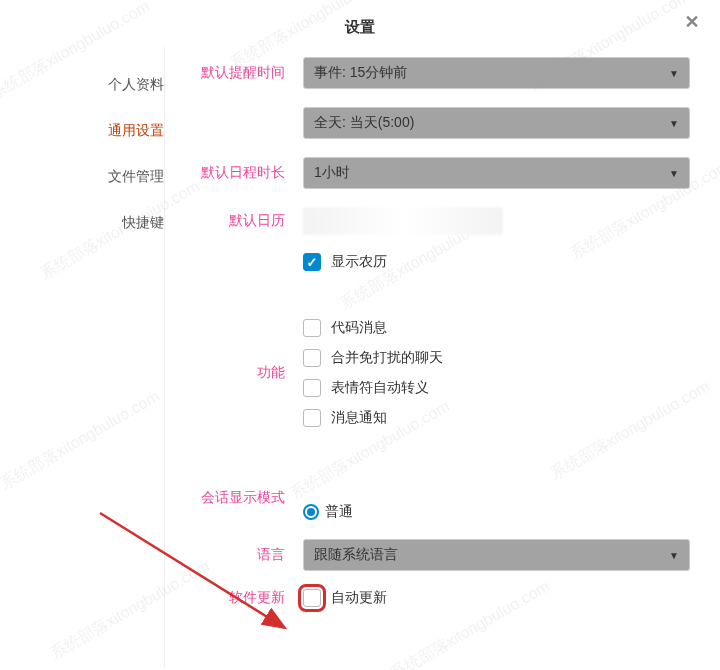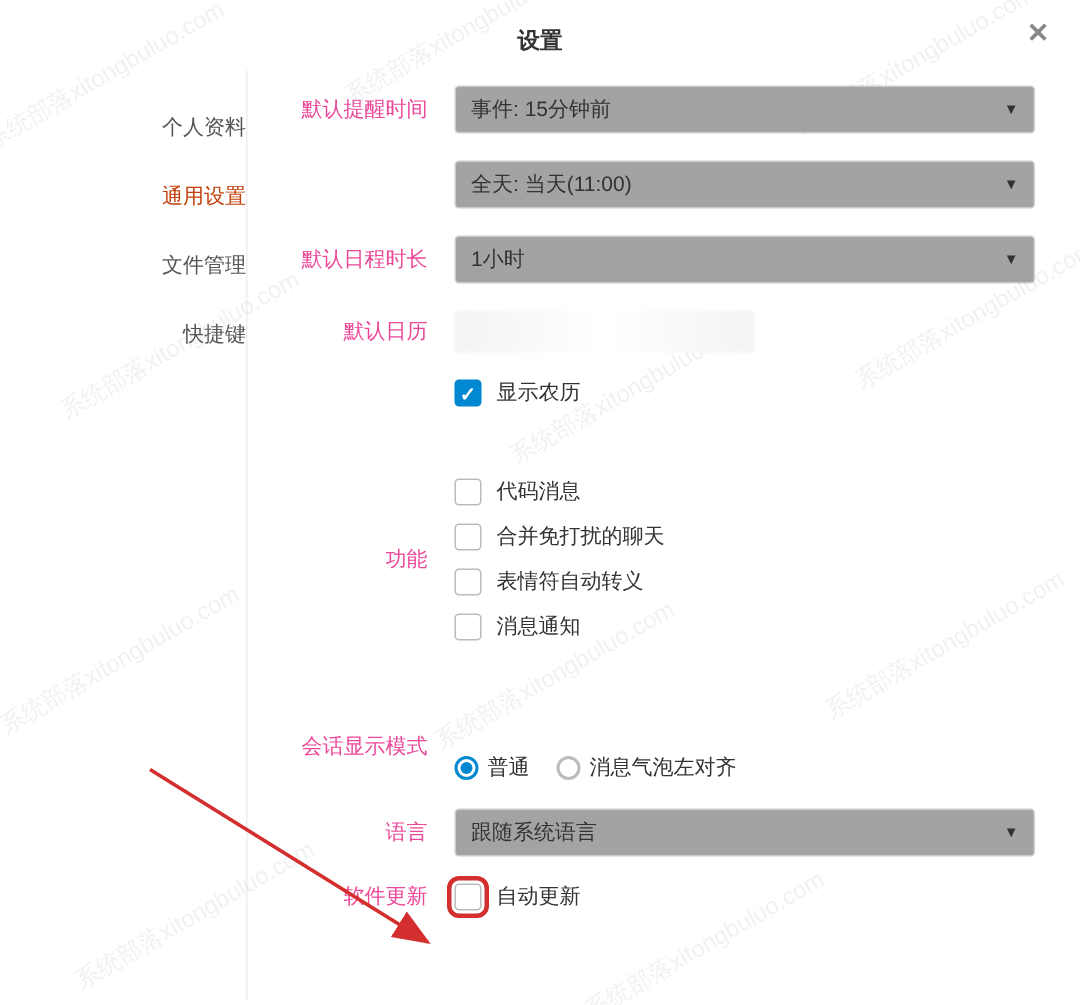--- a/index.html
+++ b/index.html
@@ -211,21 +211,21 @@
         <div class="select">
           <span>事件: 15分钟前</span>
           <span class="arrow">▼</span>
         </div>
       </div>
     </div>
     <div class="row">
       <div class="label"></div>
       <div class="controls">
         <div class="select">
-          <span>全天: 当天(11:00)</span>
+          <span>全天: 当天(5:00)</span>
           <span class="arrow">▼</span>
         </div>
       </div>
     </div>
 
     <div class="row">
       <div class="label">默认日程时长</div>
       <div class="controls">
         <div class="select">
           <span>1小时</span>
@@ -276,24 +276,20 @@
     </div>
 
     <div class="section-gap"></div>
 
     <div class="row">
       <div class="label">会话显示模式</div>
       <div class="radio-row">
         <label class="radio selected">
           <span class="circle"></span>
           <span>普通</span>
-        </label>
-        <label class="radio">
-          <span class="circle"></span>
-          <span>消息气泡左对齐</span>
         </label>
       </div>
     </div>
 
     <div class="row">
       <div class="label">语言</div>
       <div class="controls">
         <div class="select" style="min-width:260px;">
           <span>跟随系统语言</span>
           <span class="arrow">▼</span>

